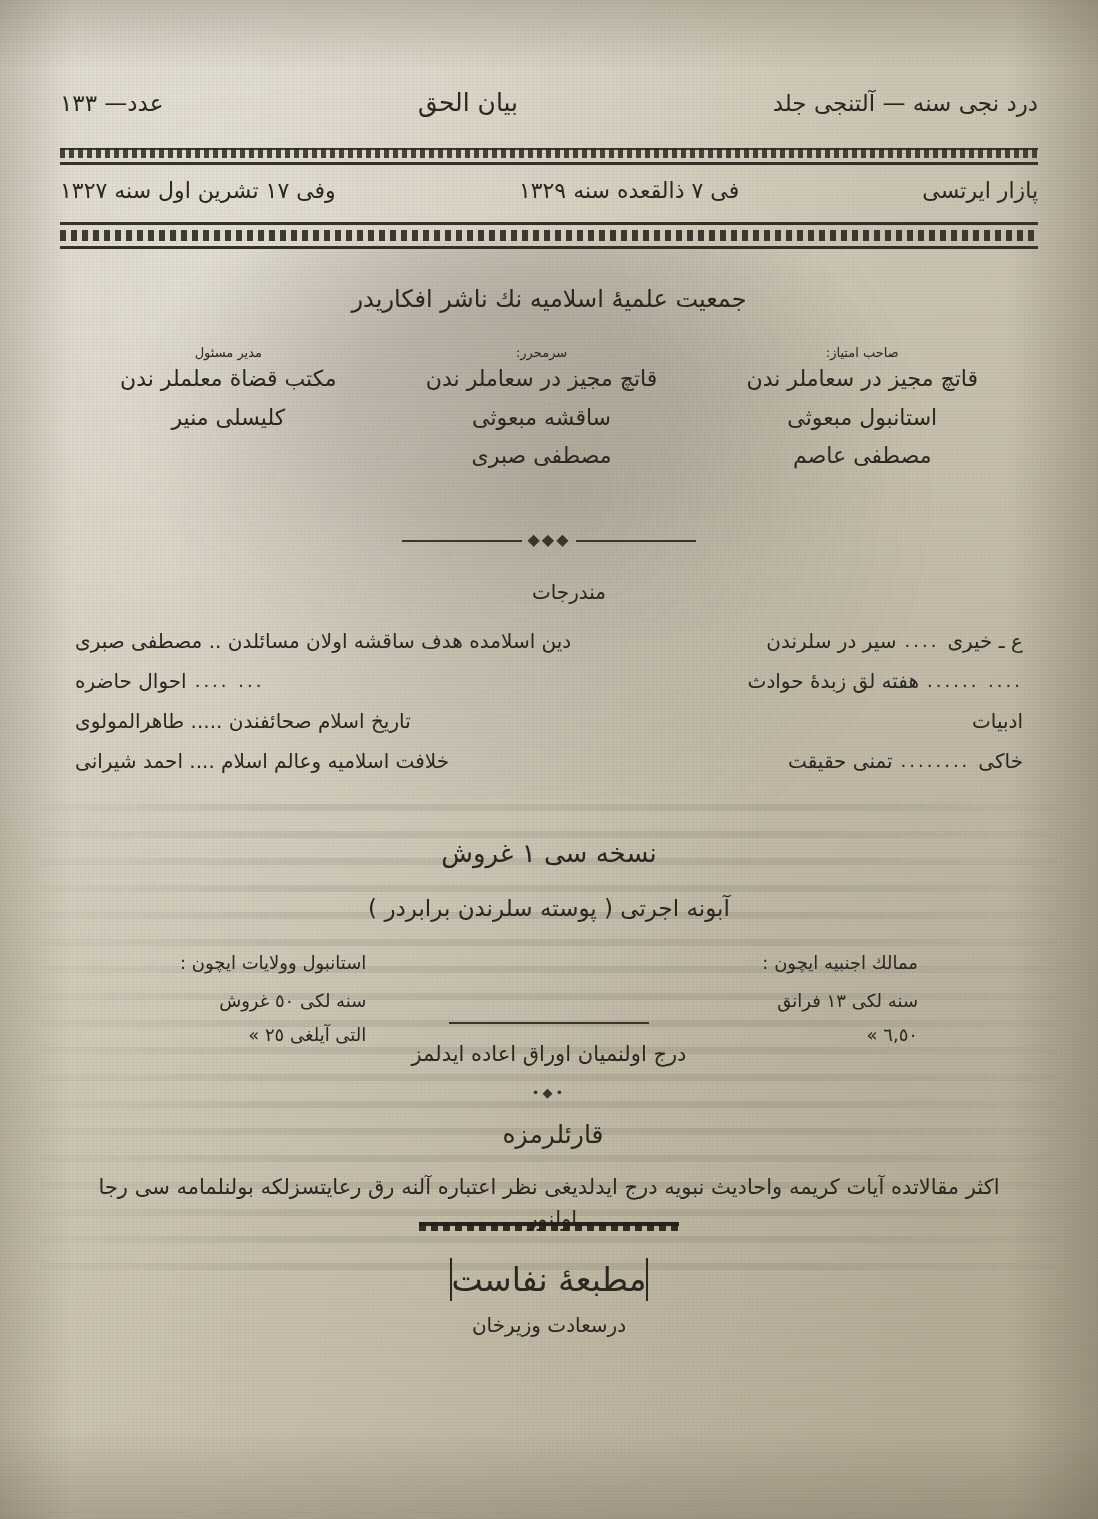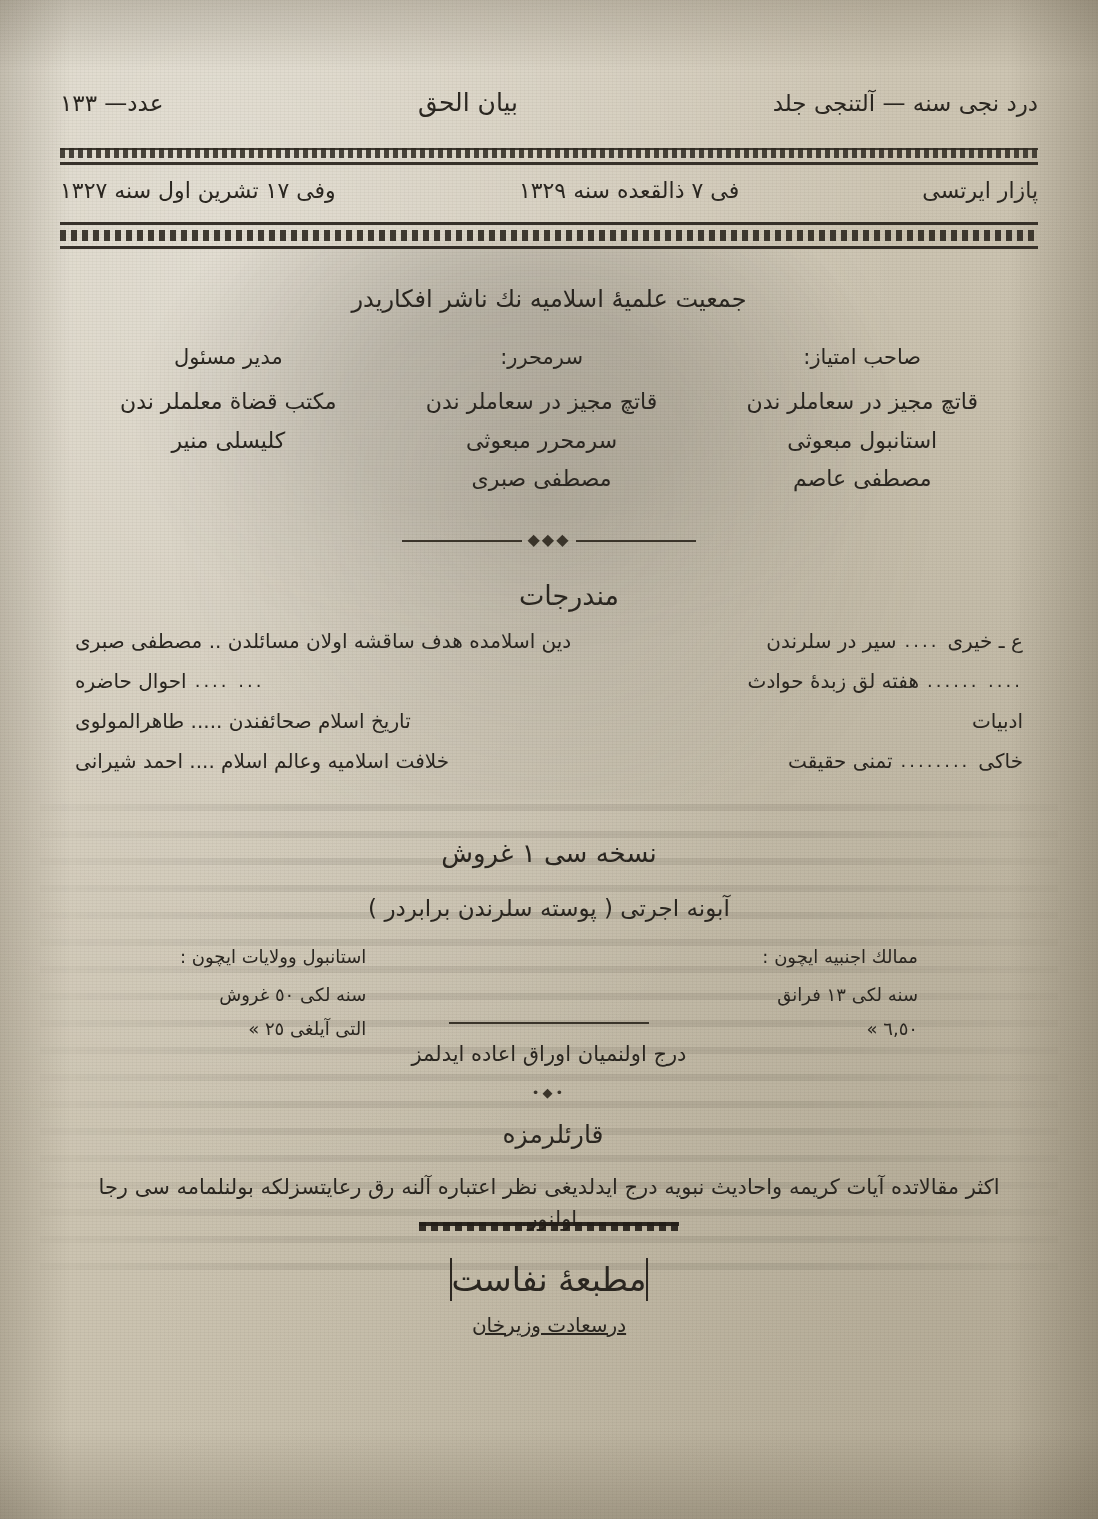--- a/index.html
+++ b/index.html
@@ -102,53 +102,53 @@
     position:absolute;left:0;right:0;top:285px;
     text-align:center;font-size:24px;
   }
 
   
   .staff{
     position:absolute;left:120px;right:120px;top:345px;
     display:flex;justify-content:space-between;text-align:center;
   }
   .staff .col{min-width:210px;}
-  .staff .role{font-size:21px;margin-bottom:14px;text-align:center;}
+  .staff .role{font-size:13px;text-align:center;}
   .staff .line{font-size:22px;line-height:1.75;}
 
   .diamond{
     position:absolute;left:0;right:0;top:530px;text-align:center;
     font-size:16px;color:#3a342a;letter-spacing:2px;
   }
   .diamond .bar{display:inline-block;width:120px;height:2px;background:#3a342a;vertical-align:middle;margin:0 6px;}
 
   
   .contents-title{
-    position:absolute;left:0;right:0;top:580px;text-align:center;font-size:27px;padding-left:40px;
+    position:absolute;left:0;right:0;top:580px;text-align:center;font-size:20px;padding-left:40px;
   }
   .toc{
     position:absolute;left:75px;right:75px;top:630px;
     font-size:20px;line-height:1.1;
   }
   .toc .trow{display:flex;justify-content:space-between;align-items:center;margin-bottom:18px;gap:10px;}
   .toc .half{display:flex;align-items:center;gap:8px;white-space:nowrap;}
   .toc .dots{letter-spacing:3px;font-size:18px;}
 
   .price{
     position:absolute;left:0;right:0;top:838px;text-align:center;font-size:26px;
   }
   .subs-title{
     position:absolute;left:0;right:0;top:895px;text-align:center;font-size:23px;
   }
   .subs{
     position:absolute;left:180px;right:180px;top:940px;
     display:flex;justify-content:space-between;font-size:18px;line-height:1.9;
   }
   .subs .blk{white-space:nowrap;}
-  .subs .blk .hdr{margin-bottom:4px;}
+  .subs .blk .hdr{margin-bottom:4px;margin-top:6px;}
 
   .smallrule{
     position:absolute;left:50%;transform:translateX(-50%);
     width:200px;height:2px;background:#3a342a;
   }
 
   .notice{
     position:absolute;left:0;right:0;top:1042px;text-align:center;font-size:21px;
   }
   .notice2{
@@ -172,21 +172,21 @@
 
   .printer{
     position:absolute;left:0;right:0;top:1258px;text-align:center;
   }
   .printer .name{
     display:inline-block;font-size:33px;padding:2px 0;
     border-left:2px solid #2b2620;border-right:2px solid #2b2620;
     border-top:none;border-bottom:none;
   }
   .printer .name::before{content:"";}
-  .printer .addr{font-size:20px;margin-top:12px;text-decoration:underline;}
+  .printer .addr{font-size:20px;margin-top:12px;}
 
   .edgeshadow{
     position:absolute;right:0;top:0;bottom:0;width:90px;
     background:linear-gradient(270deg, rgba(90,80,62,.30), rgba(90,80,62,0));
     pointer-events:none;
   }
   .edgeshadow.left{
     left:0;right:auto;width:70px;
     background:linear-gradient(90deg, rgba(90,80,62,.22), rgba(90,80,62,0));
   }
@@ -234,21 +234,21 @@
   <div class="staff ar">
     <div class="col">
       <div class="role">صاحب امتیاز:</div>
       <div class="line">قاتچ مجیز در سعاملر ندن</div>
       <div class="line">استانبول مبعوثی</div>
       <div class="line">مصطفی عاصم</div>
     </div>
     <div class="col">
       <div class="role">سرمحرر:</div>
       <div class="line">قاتچ مجیز در سعاملر ندن</div>
-      <div class="line">سرمحرر مبعوثی</div>
+      <div class="line">ساقشه مبعوثی</div>
       <div class="line">مصطفی صبری</div>
     </div>
     <div class="col">
       <div class="role">مدیر مسئول</div>
       <div class="line">مكتب قضاة معلملر ندن</div>
       <div class="line">كلیسلی منیر</div>
     </div>
   </div>
 
   <div class="diamond">

